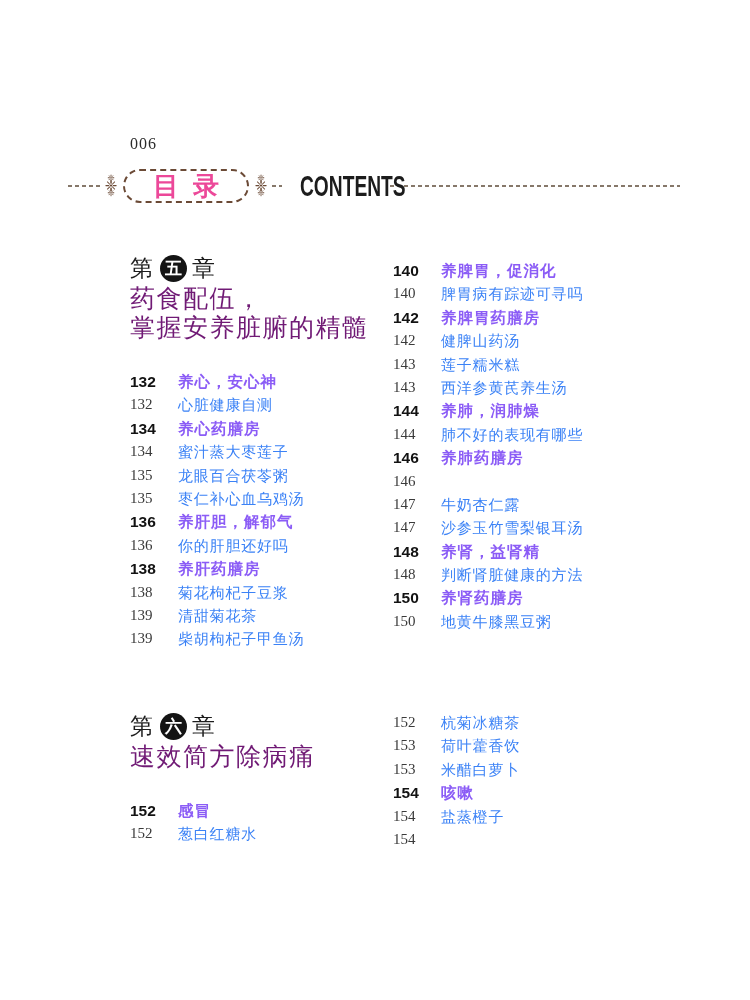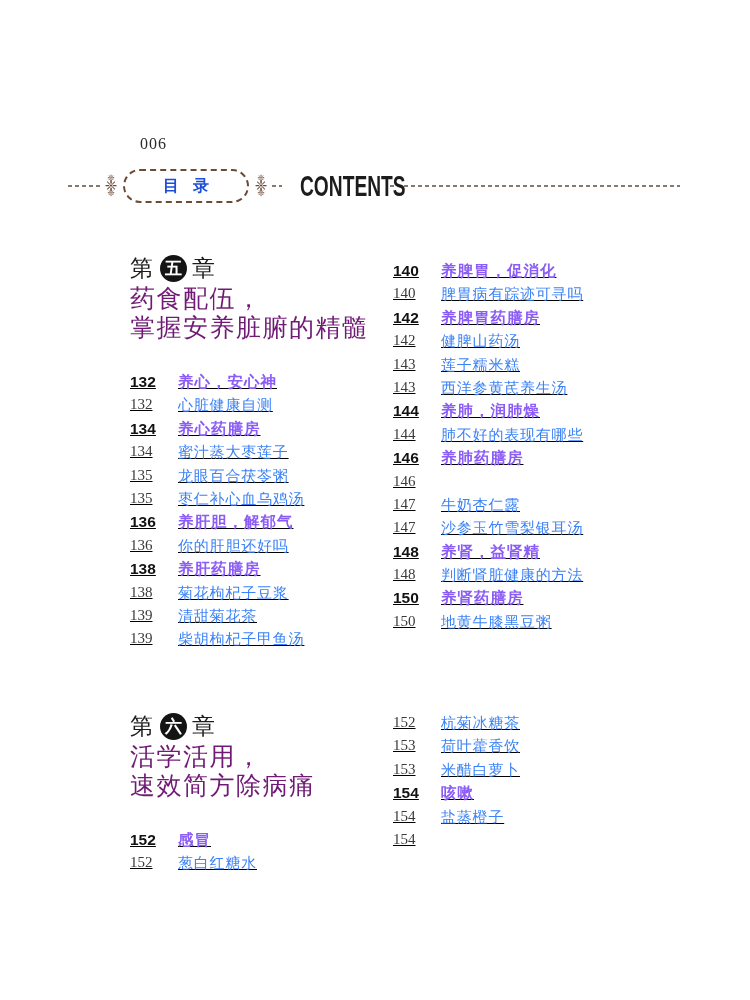--- a/index.html
+++ b/index.html
@@ -5,21 +5,21 @@
   html,body{margin:0;padding:0;background:#e8e8e8;}
   #page{
     position:relative;
     width:750px;height:1000px;
     background:#ffffff;
     font-family:"Liberation Sans",sans-serif;
     overflow:hidden;
   }
   
   #pagenum{
-    position:absolute;left:140px;top:135px;
+    position:absolute;left:130px;top:135px;
     font-family:"Liberation Serif",serif;
     font-size:16px;color:#2b2b2b;letter-spacing:1px;
   }
   #rule-row{
     position:absolute;left:68px;right:70px;top:167px;height:38px;
     display:flex;align-items:center;
   }
   .dashseg{
     height:2px;
     background:repeating-linear-gradient(90deg,#86786a 0 4px,transparent 4px 7px);
@@ -34,21 +34,21 @@
   }
   .orn-s{font-size:9px;}
   .orn-m{font-size:15px;}
   #capsule{
     flex:none;width:122px;height:30px;
     border:2px dashed #6b4a36;border-radius:17px;
     display:flex;align-items:center;justify-content:center;
     background:#fff;margin:0 1px;
   }
   #capsule .badge-text{
-    font-size:16px;font-weight:bold;color:#1d4ed8;
+    font-size:26px;font-weight:bold;color:#ec4899;
     letter-spacing:14px;padding-left:14px;
   }
   #contents-title{
     flex:none;margin-left:10px;margin-right:6px;
     font-size:30px;font-weight:600;color:#1c1c1c;
     transform:scaleX(0.64);transform-origin:left center;
     width:84px;white-space:nowrap;letter-spacing:0px;
   }
   
   #contents-wrap{flex:none;width:100px;overflow:visible;}
@@ -66,21 +66,21 @@
     display:inline-flex;align-items:center;justify-content:center;
     width:27px;height:27px;border-radius:50%;
     background:#141414;color:#ffffff;
     font-size:17px;font-weight:bold;letter-spacing:0;
     margin:0 5px;
   }
   .chapter-title{
     font-size:25px;line-height:29px;color:#701a75;
     font-weight:400;letter-spacing:1.5px;
   }
-  .entries{margin-top:0;text-decoration:underline;}
+  .entries{margin-top:0;}
   .sec.with-chapter .entries{margin-top:28px;}
   .row{
     display:flex;align-items:center;height:23.4px;line-height:23.4px;
   }
   .row .num{
     width:48px;flex:none;
     font-family:"Liberation Serif",serif;
     font-size:15px;color:#3a3a3a;
   }
   .row .lbl{
@@ -253,21 +253,20 @@
       </div>
       </div>
   </div>
 
   <div class="sec with-chapter" id="sec2">
     <div class="chapter-line">
       <span>第</span>
       <span class="circle-num">六</span>
       <span>章</span>
     </div>
-    <div class="chapter-title">活学活用，</div>
     <div class="chapter-title">速效简方除病痛</div>
     <div class="entries">
 
     <div class="row bold">
         <span class="num">152</span>
         <span class="lbl">感冒</span>
       </div>
         <div class="row">
         <span class="num">152</span>
         <span class="lbl">葱白红糖水</span>

